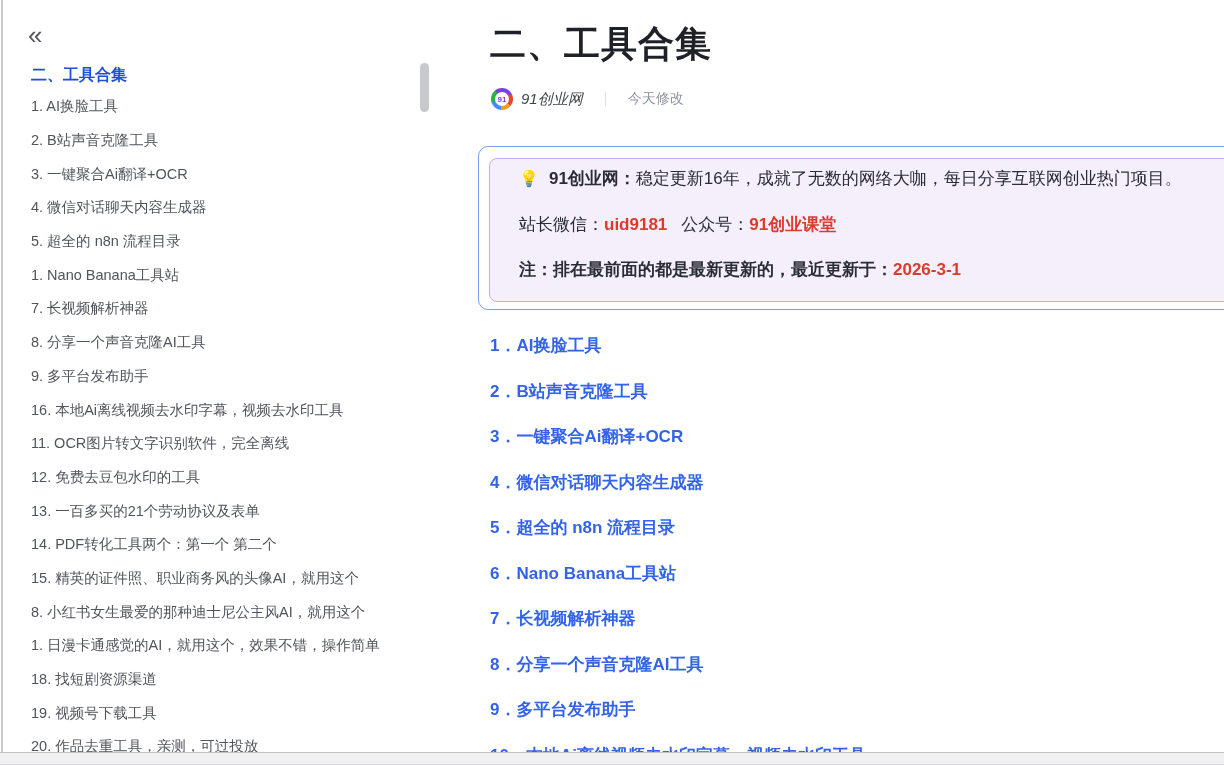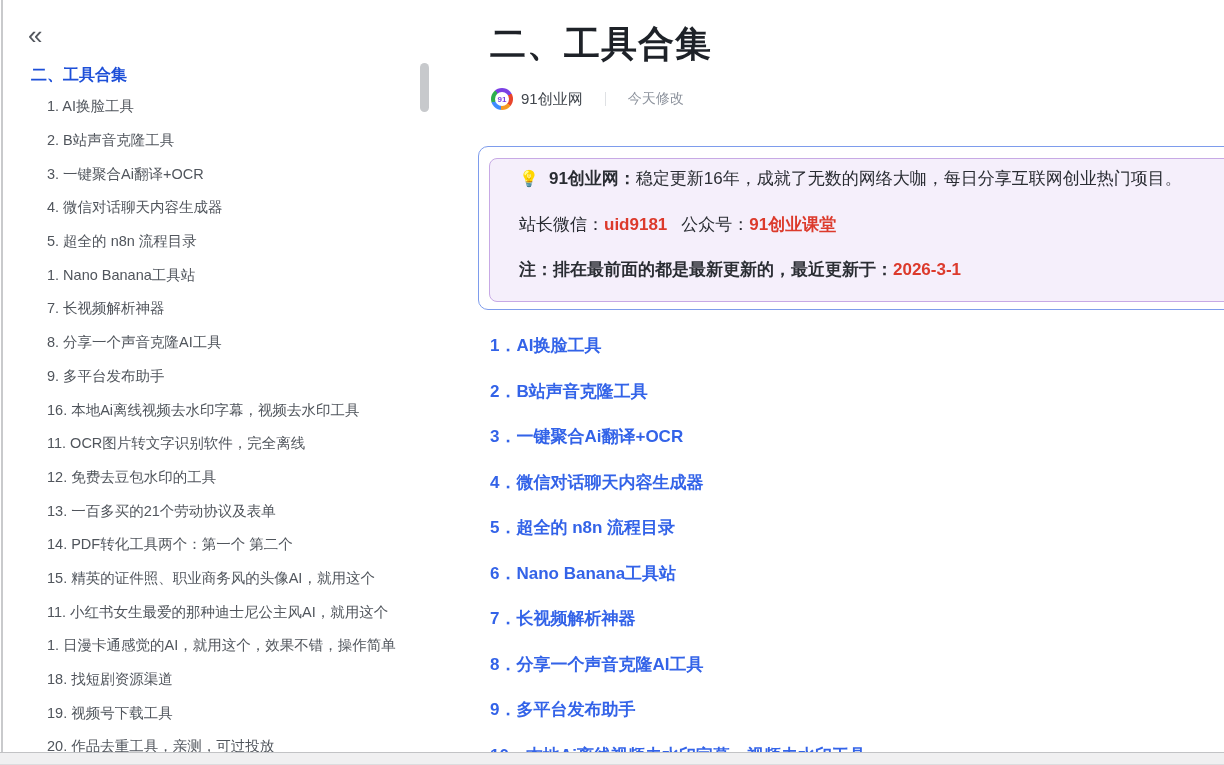--- a/index.html
+++ b/index.html
@@ -8,40 +8,40 @@
 
   .left-edge { position: absolute; left: 0; top: 0; width: 3px; height: 752px;
     border-right: 2px solid #c9cacc; background: #fff; }
 
   
   .sidebar { position: absolute; left: 3px; top: 0; width: 452px; height: 752px; background: #fff; }
   .collapse-btn { position: absolute; left: 25px; top: 22px; font-size: 26px; color: #54585f;
     cursor: pointer; line-height: 1; }
   .toc-title { position: absolute; left: 28px; top: 65px; font-size: 16px; font-weight: bold;
     color: #1d4fd8; cursor: pointer; white-space: nowrap; }
-  .toc-list { position: absolute; left: 44px; top: 90px; width: 380px; list-style: none; }
+  .toc-list { position: absolute; left: 28px; top: 90px; width: 380px; list-style: none; }
   .toc-list li { height: 33.7px; display: flex; align-items: center; font-size: 14.5px;
     color: #50555c; white-space: nowrap; cursor: pointer; }
   .side-scrollbar { position: absolute; left: 417px; top: 63px; width: 9px; height: 49px;
     background: #c7c9cc; border-radius: 5px; cursor: pointer; }
 
   
   .main { position: absolute; left: 455px; top: 0; width: 769px; height: 752px; background: #fff; }
   .doc-title { position: absolute; left: 35px; top: 20px; font-size: 36px; font-weight: bold;
     color: #1e2228; letter-spacing: 1px; white-space: nowrap; }
   .byline { position: absolute; left: 36px; top: 87px; height: 24px; display: flex;
     align-items: center; }
   .avatar { width: 22px; height: 22px; border-radius: 50%; margin-right: 8px; position: relative;
     background: conic-gradient(#7b3fe4 0deg 60deg, #e8452c 60deg 130deg, #f59a23 130deg 185deg,
       #3f8cff 185deg 250deg, #2fae4e 250deg 320deg, #7b3fe4 320deg 360deg);
     display: flex; align-items: center; justify-content: center; }
   .avatar .inner { width: 14px; height: 14px; border-radius: 50%; background: #fff;
     color: #7b3fe4; font-size: 8px; font-weight: bold; display: flex; align-items: center;
     justify-content: center; }
-  .author { font-size: 15px; color: #41464d; cursor: pointer; }
+  .author { font-size: 15px; color: #41464d; cursor: pointer; font-style: italic; }
   .byline-divider { width: 1px; height: 14px; background: #dfe1e4; margin: 0 22px; }
   .modified { font-size: 14px; color: #8d939d; }
 
   
   .callout-outer { position: absolute; left: 23px; top: 146px; width: 800px; height: 164px;
     border: 1.5px solid #7e9cec; border-radius: 10px; background: #fff; }
   .callout-inner { position: absolute; left: 10px; top: 11px; width: 790px; height: 144px;
     border: 1.5px solid #c7a9e5; border-radius: 8px; background: #f5effb;
     padding: 9px 24px 9px 29px; overflow: hidden; }
   .callout-inner p { font-size: 17px; line-height: 22px; color: #2a2d33; white-space: nowrap; }
@@ -94,21 +94,21 @@
       <li>11. OCR图片转文字识别软件，完全离线</li>
 
       <li>12. 免费去豆包水印的工具</li>
 
       <li>13. 一百多买的21个劳动协议及表单</li>
 
       <li>14. PDF转化工具两个：第一个 第二个</li>
 
       <li>15. 精英的证件照、职业商务风的头像AI，就用这个</li>
 
-      <li>11. 小红书女生最爱的那种迪士尼公主风AI，就用这个</li>
+      <li>8. 小红书女生最爱的那种迪士尼公主风AI，就用这个</li>
 
       <li>1. 日漫卡通感觉的AI，就用这个，效果不错，操作简单</li>
 
       <li>18. 找短剧资源渠道</li>
 
       <li>19. 视频号下载工具</li>
 
       <li>20. 作品去重工具，亲测，可过投放</li>
     </ul>
   <div class="side-scrollbar"></div>

